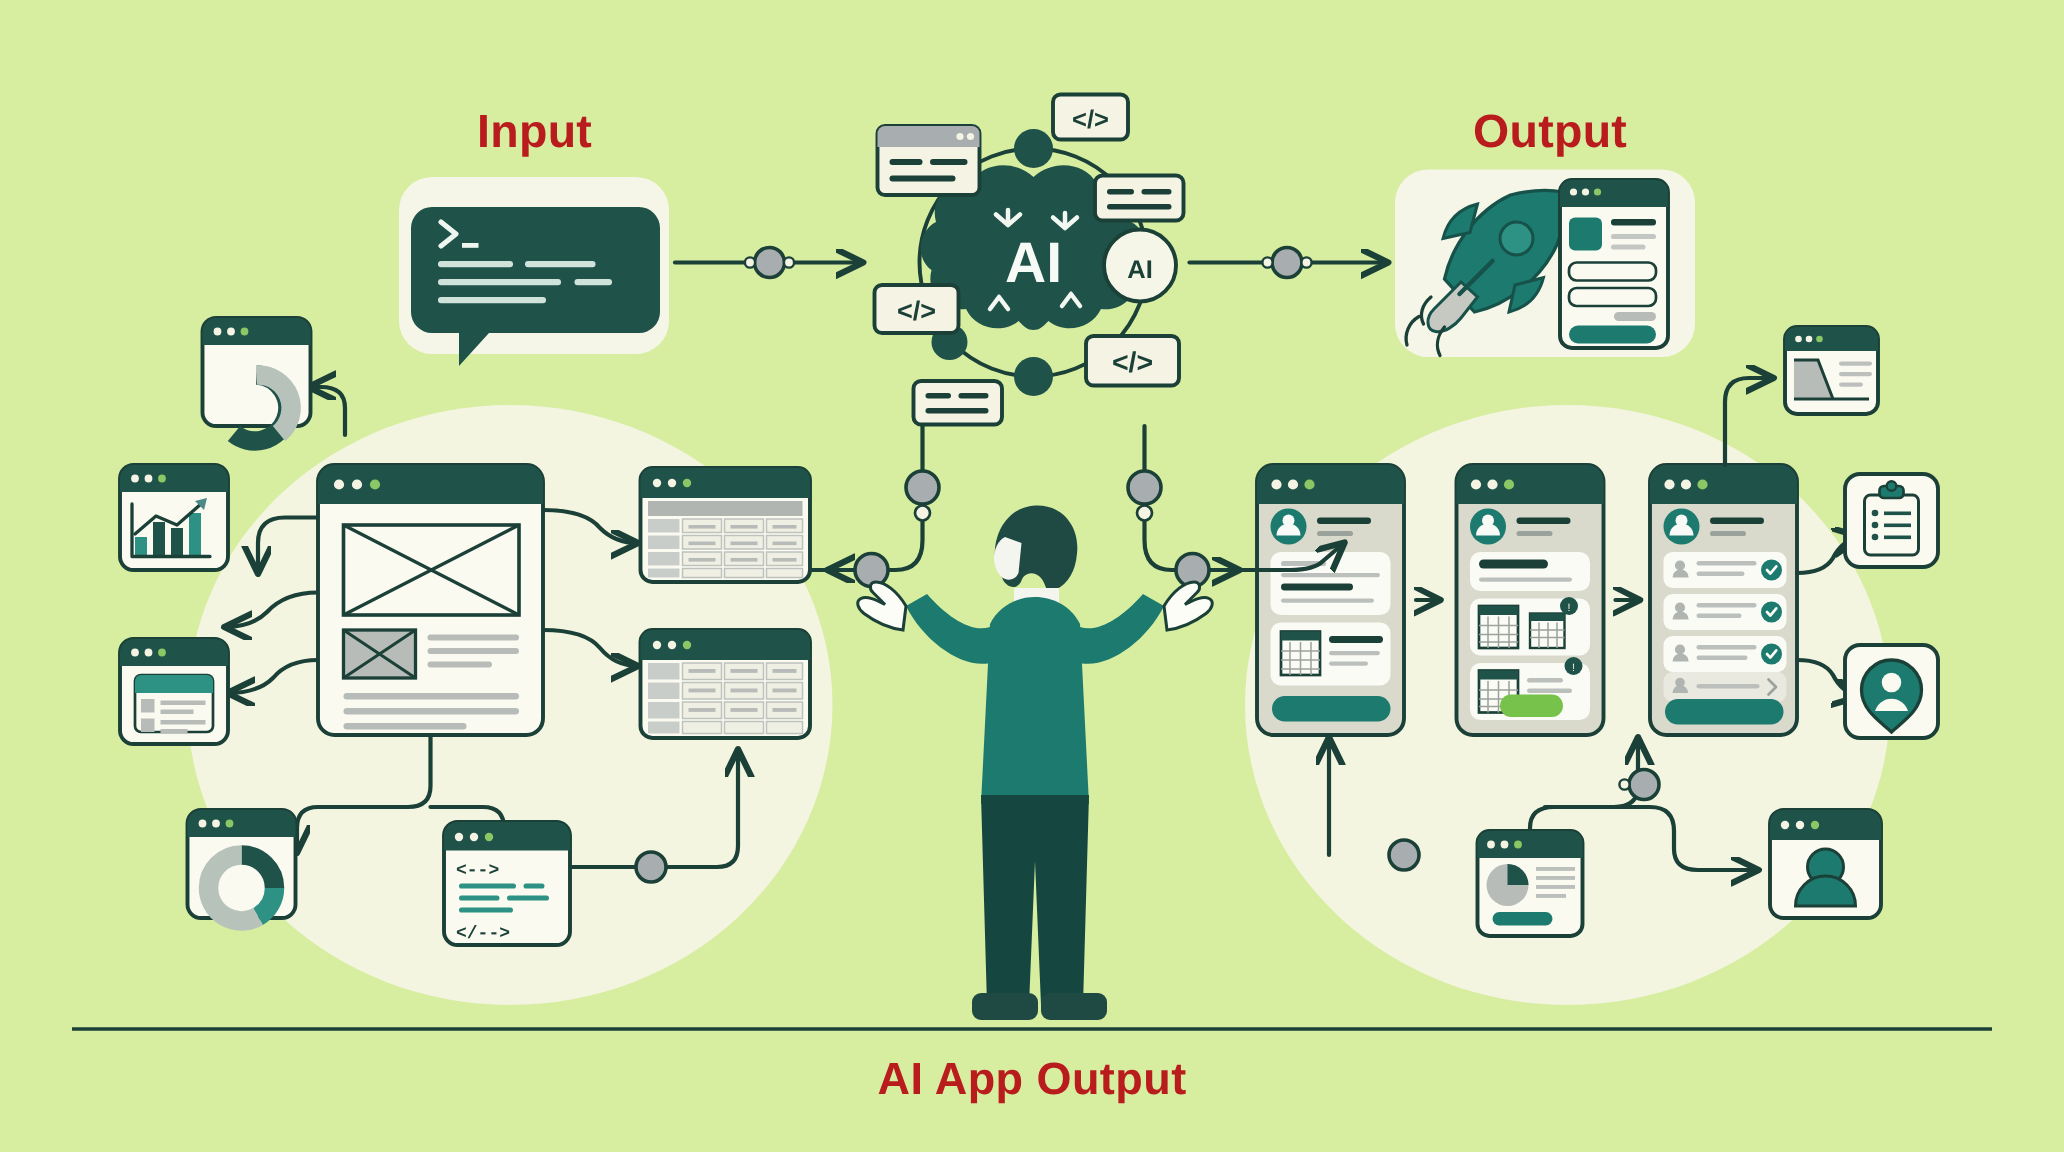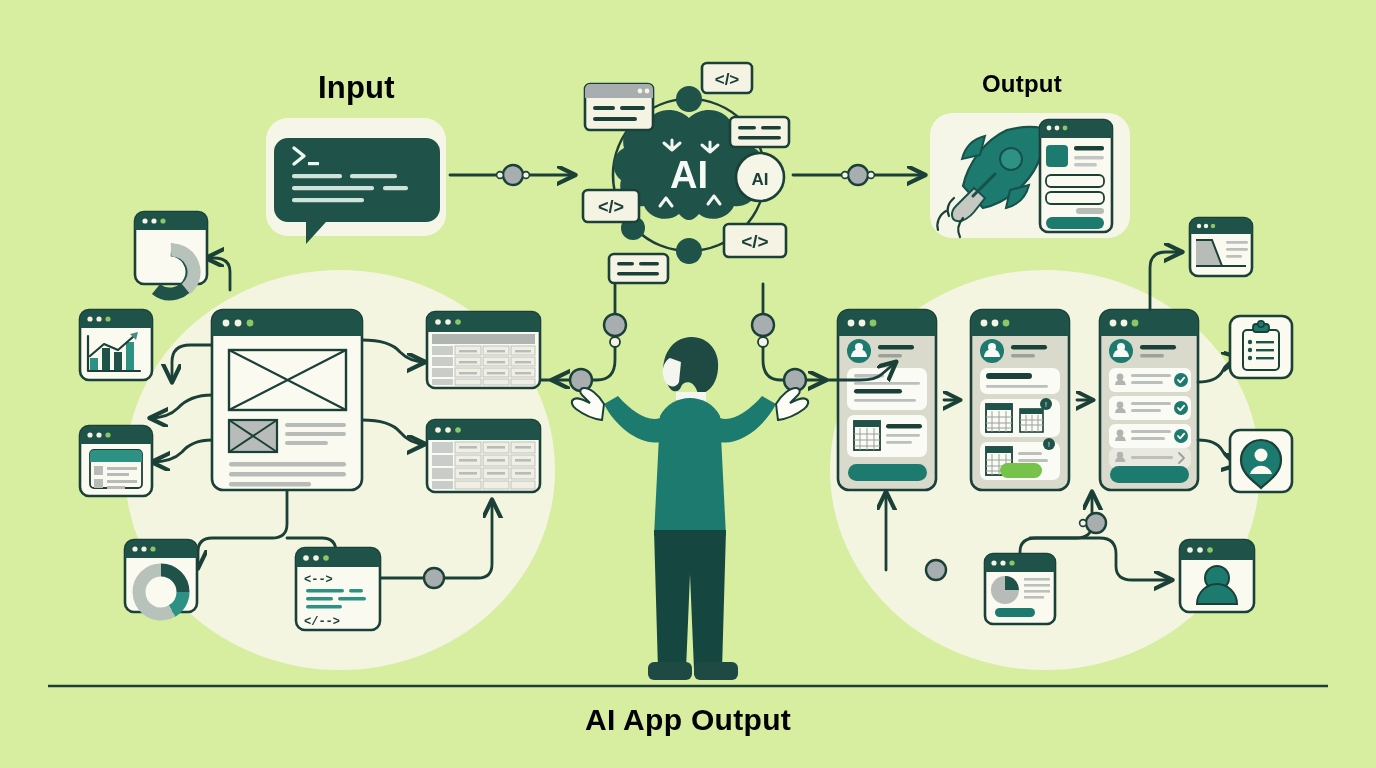--- a/index.html
+++ b/index.html
@@ -8,25 +8,25 @@
     background:#d7eda0;
     font-family:"Liberation Sans", sans-serif;
     position:relative;
   }
   #stage{position:absolute;inset:0;width:1376px;height:768px;}
   svg.layer{position:absolute;left:0;top:0;width:1376px;height:768px;}
   .lbl{
     position:absolute;
     font-family:"Liberation Sans", sans-serif;
     font-weight:bold;
-    color:#000000;
+    color:#b91c1c;
     white-space:nowrap;
   }
   #label-input{left:318px;top:70px;font-size:31px;letter-spacing:.2px;}
-  #label-output{left:982px;top:70px;font-size:24px;letter-spacing:.2px;}
+  #label-output{left:982px;top:70px;font-size:31px;letter-spacing:.2px;}
   #label-title{left:585px;top:703px;font-size:30px;letter-spacing:.3px;}
 </style>
 </head>
 <body>
 
 <div id="stage">
 
   <svg class="layer" viewBox="0 0 1376 768">
     <defs>
       <style>

